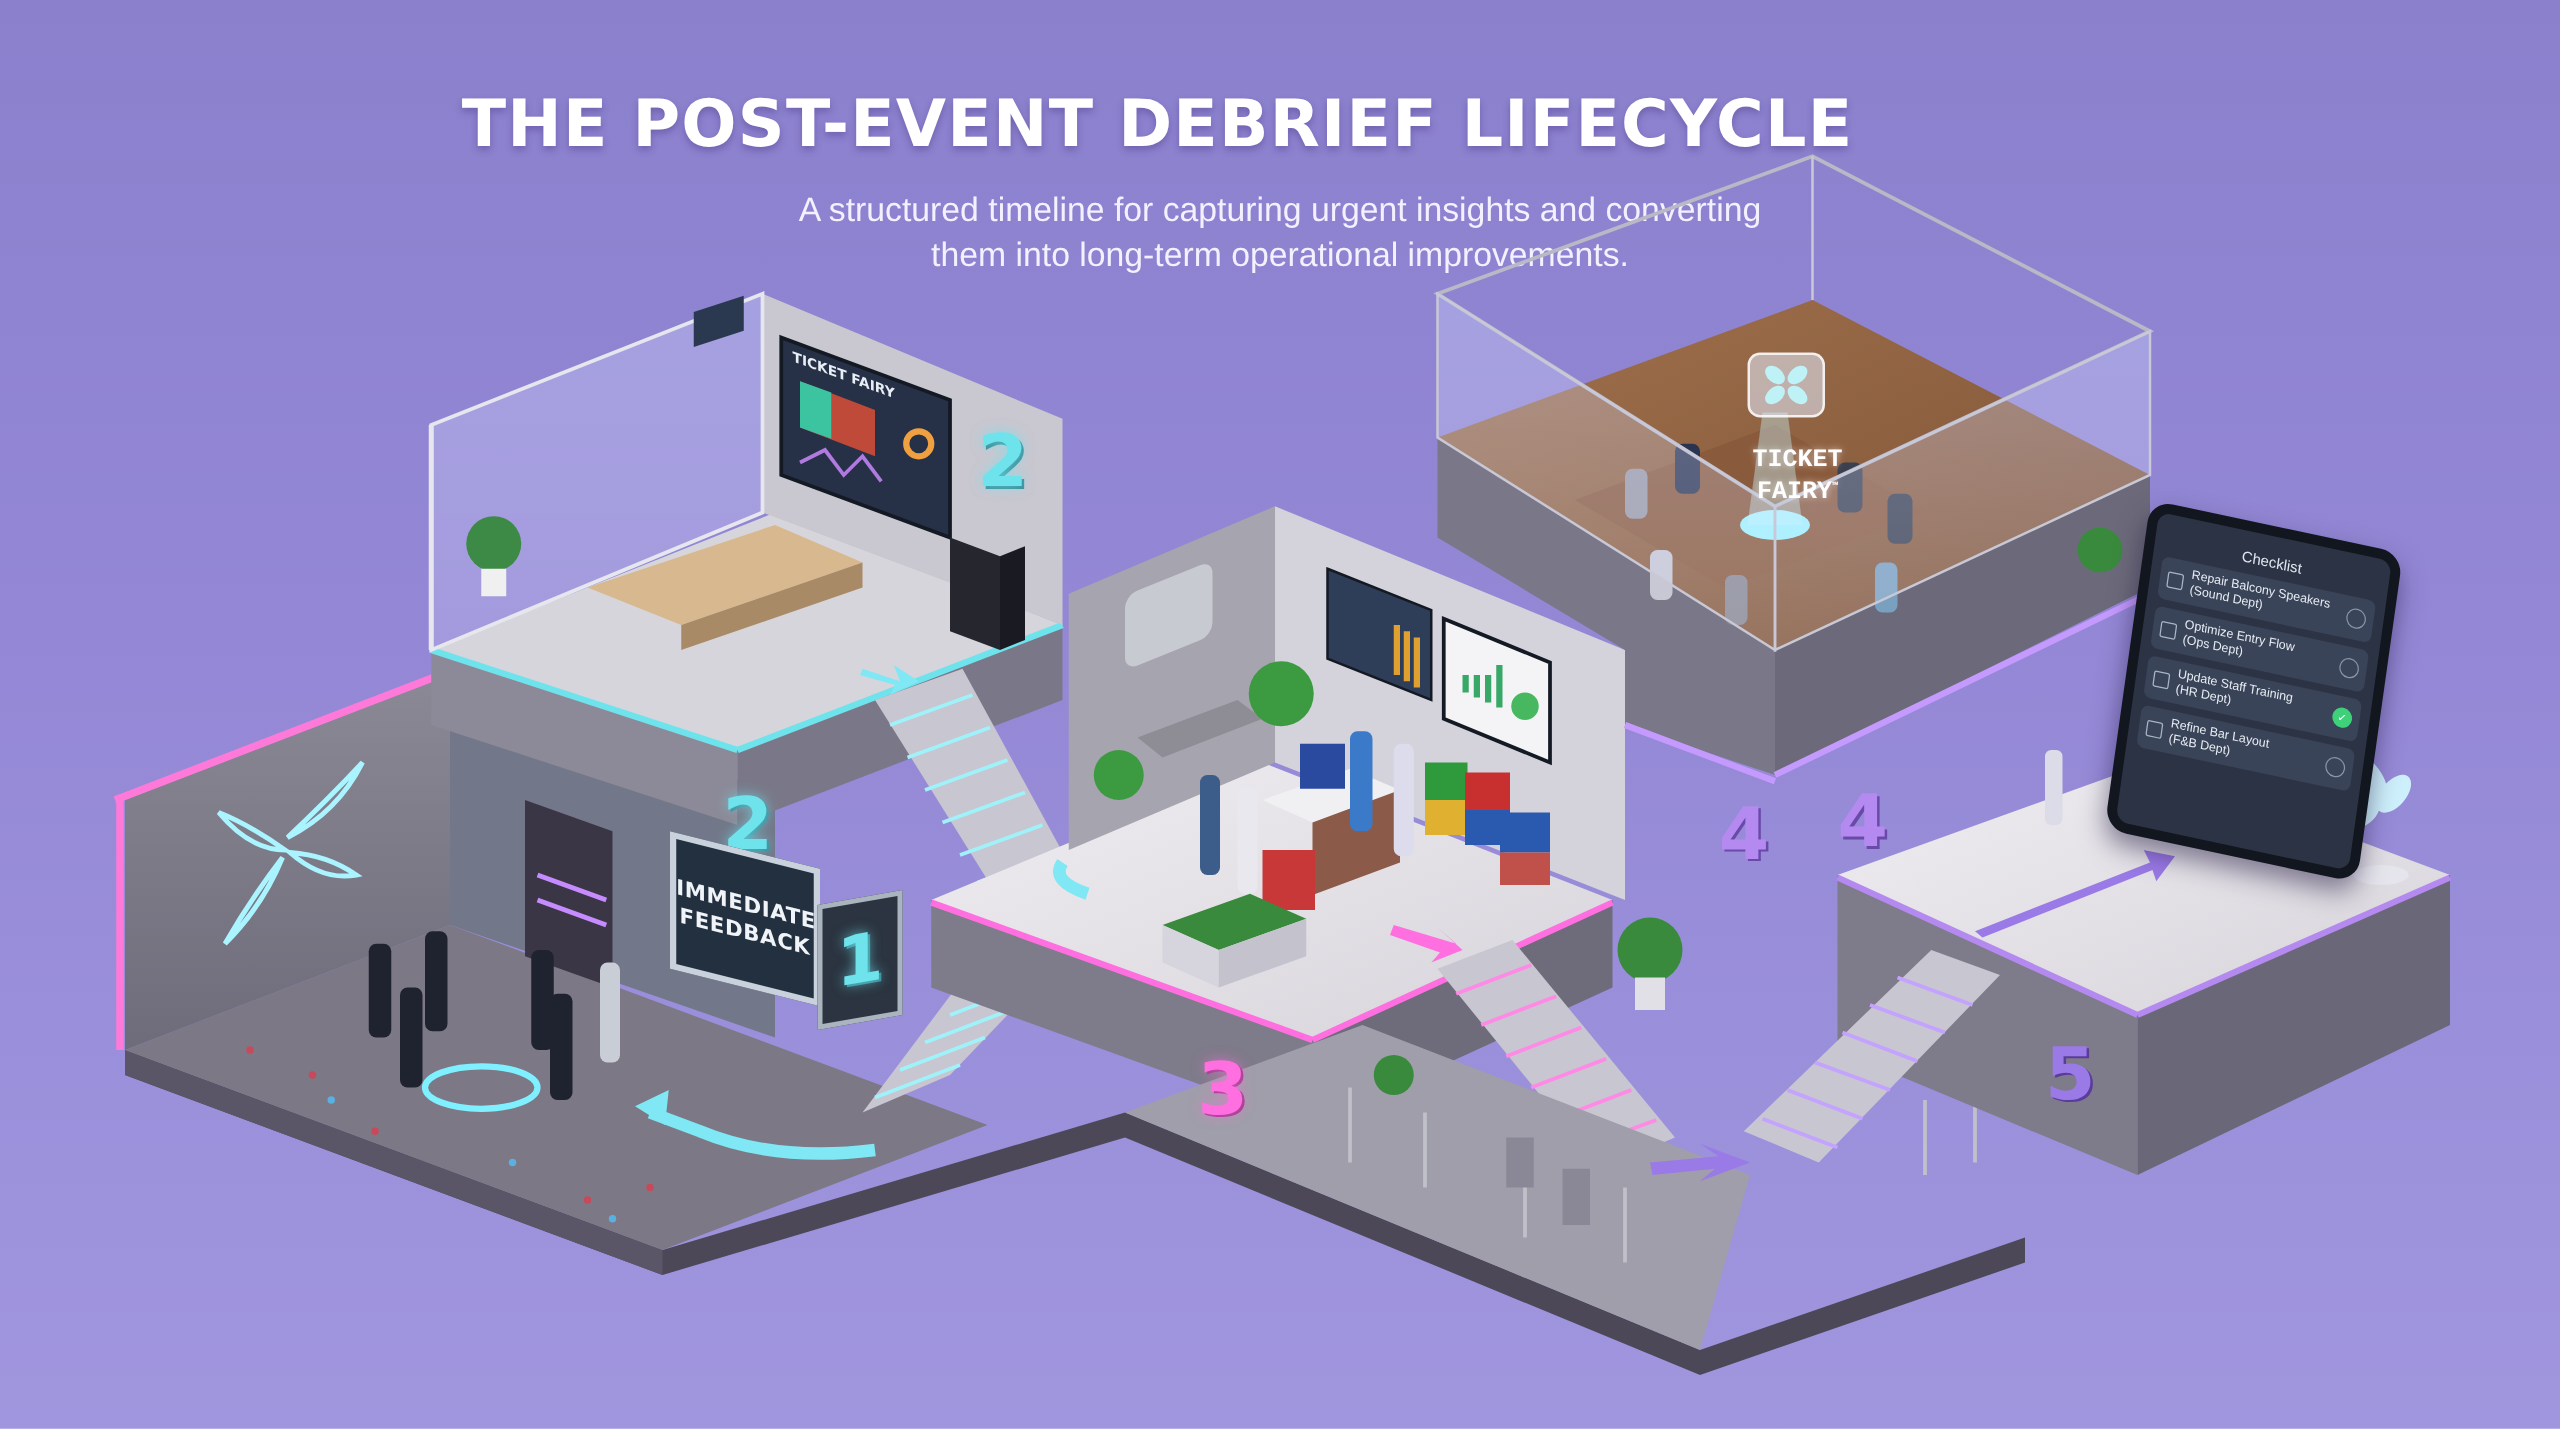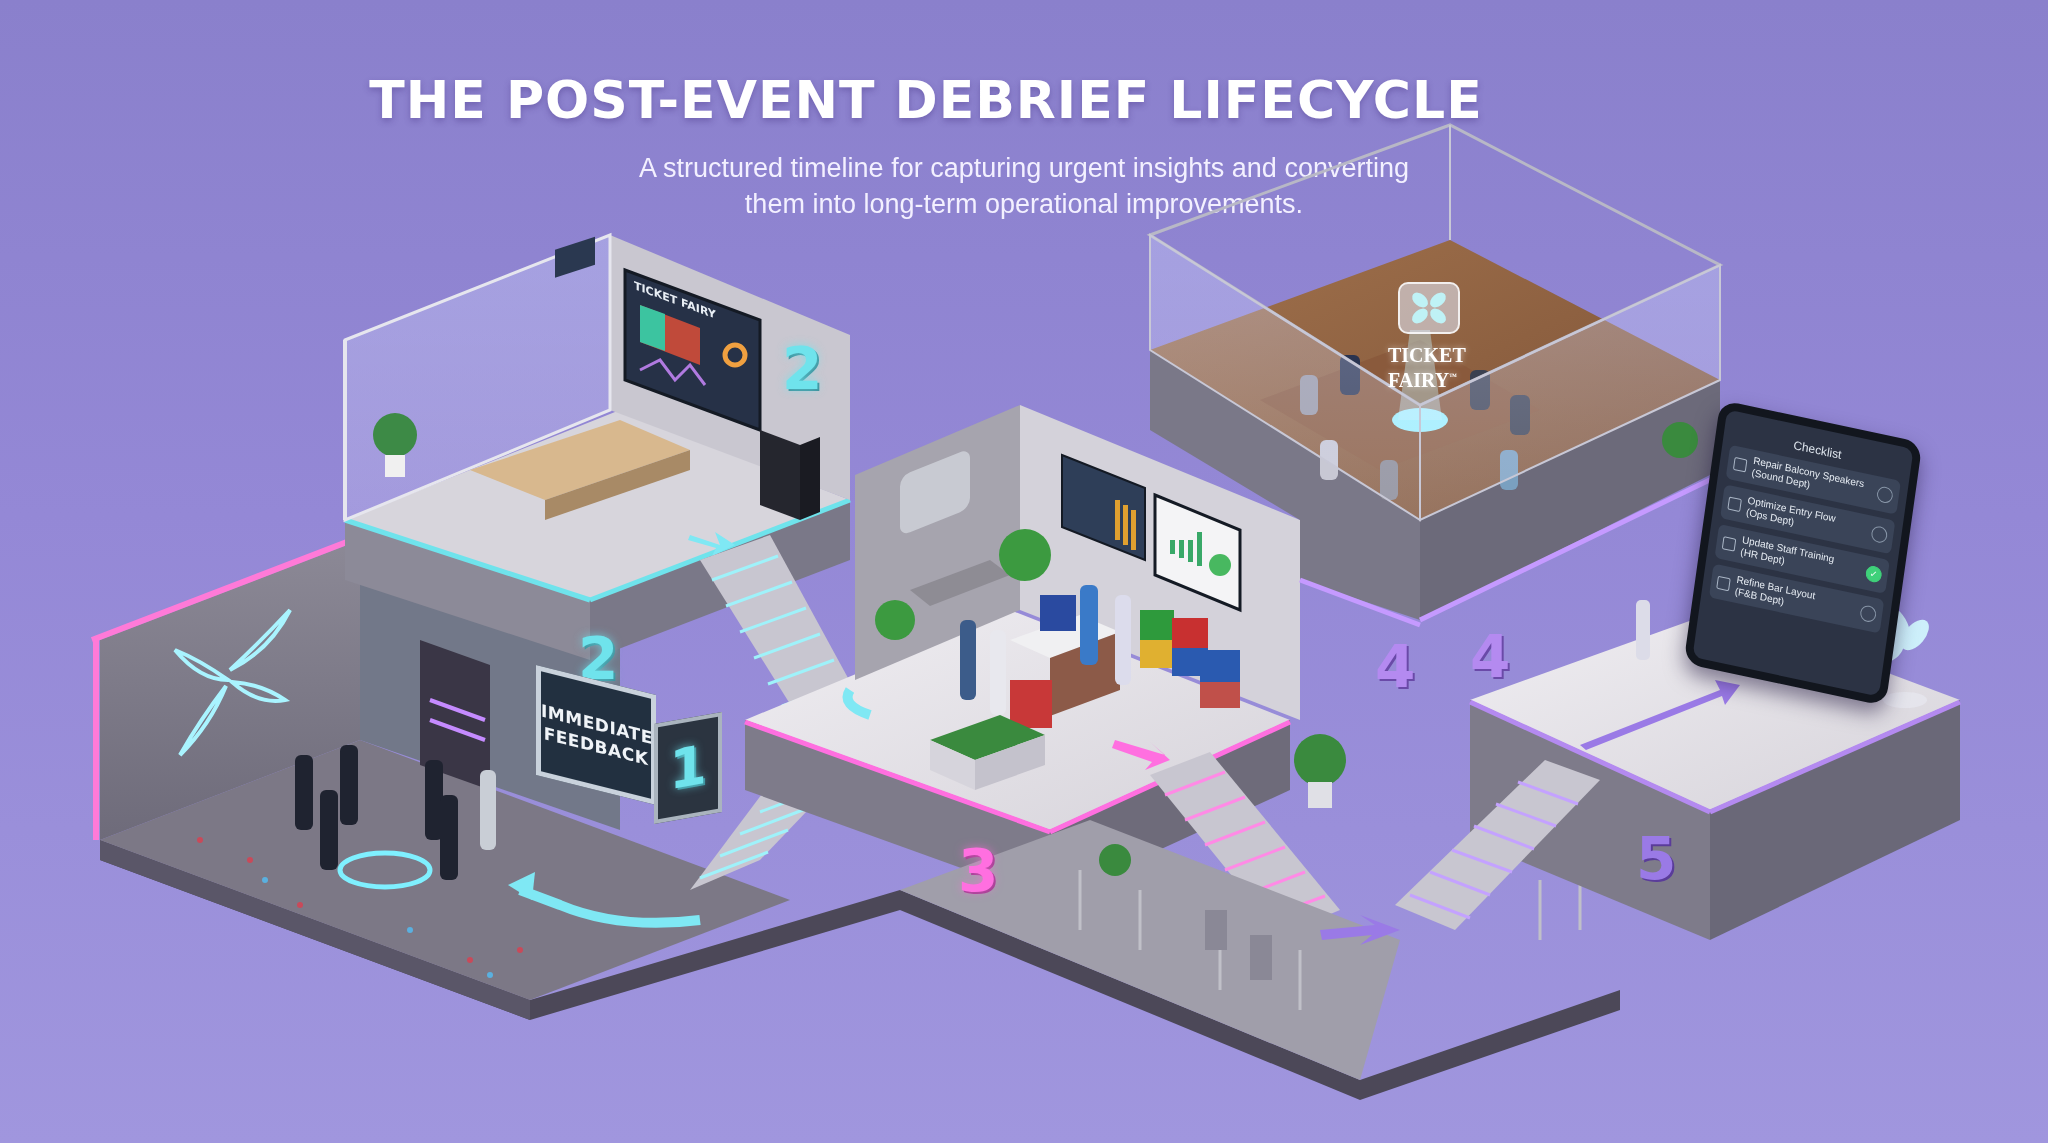--- a/index.html
+++ b/index.html
@@ -54,23 +54,23 @@
   }
   .task .box { width: 11px; height: 11px; border: 1.5px solid #aab6c6; border-radius: 2px; flex: none; }
   .task .txt { flex: 1; }
   .task .st { width: 14px; height: 14px; border-radius: 50%; border: 1.5px solid #8896a8; flex: none; font-size: 9px; text-align: center; line-height: 14px; }
   .task .st.done { background: #3fd17a; border-color: #3fd17a; color: #fff; }
   .tf-logo {
     position: absolute; left: 1398px; top: 282px; width: 58px; height: 48px;
     background: rgba(230,236,255,0.55); border: 2px solid rgba(255,255,255,0.8); border-radius: 10px;
   }
   .tf-text {
-    position: absolute; left: 1388px; top: 345px; width: 100px; text-align: left;
+    position: absolute; left: 1388px; top: 358px; width: 100px; text-align: center;
     color: #ffffff; font-weight: 900; font-size: 20px; line-height: 21px;
-    font-family: Liberation Serif, serif; text-shadow: 0 0 6px rgba(255,255,255,0.6);
+    font-family: Liberation Mono, monospace; text-shadow: 0 0 6px rgba(255,255,255,0.6);
   }
   .tv {
     position: absolute; background: #2a3850; border: 3px solid #161c26;
   }
   .tv-brand { color: #e8eef5; font-size: 11px; font-weight: bold; padding: 4px 8px; font-family: "DejaVu Sans", sans-serif; }
 </style>
 </head>
 <body>
 
 <div class="title">THE POST-EVENT DEBRIEF LIFECYCLE</div>

